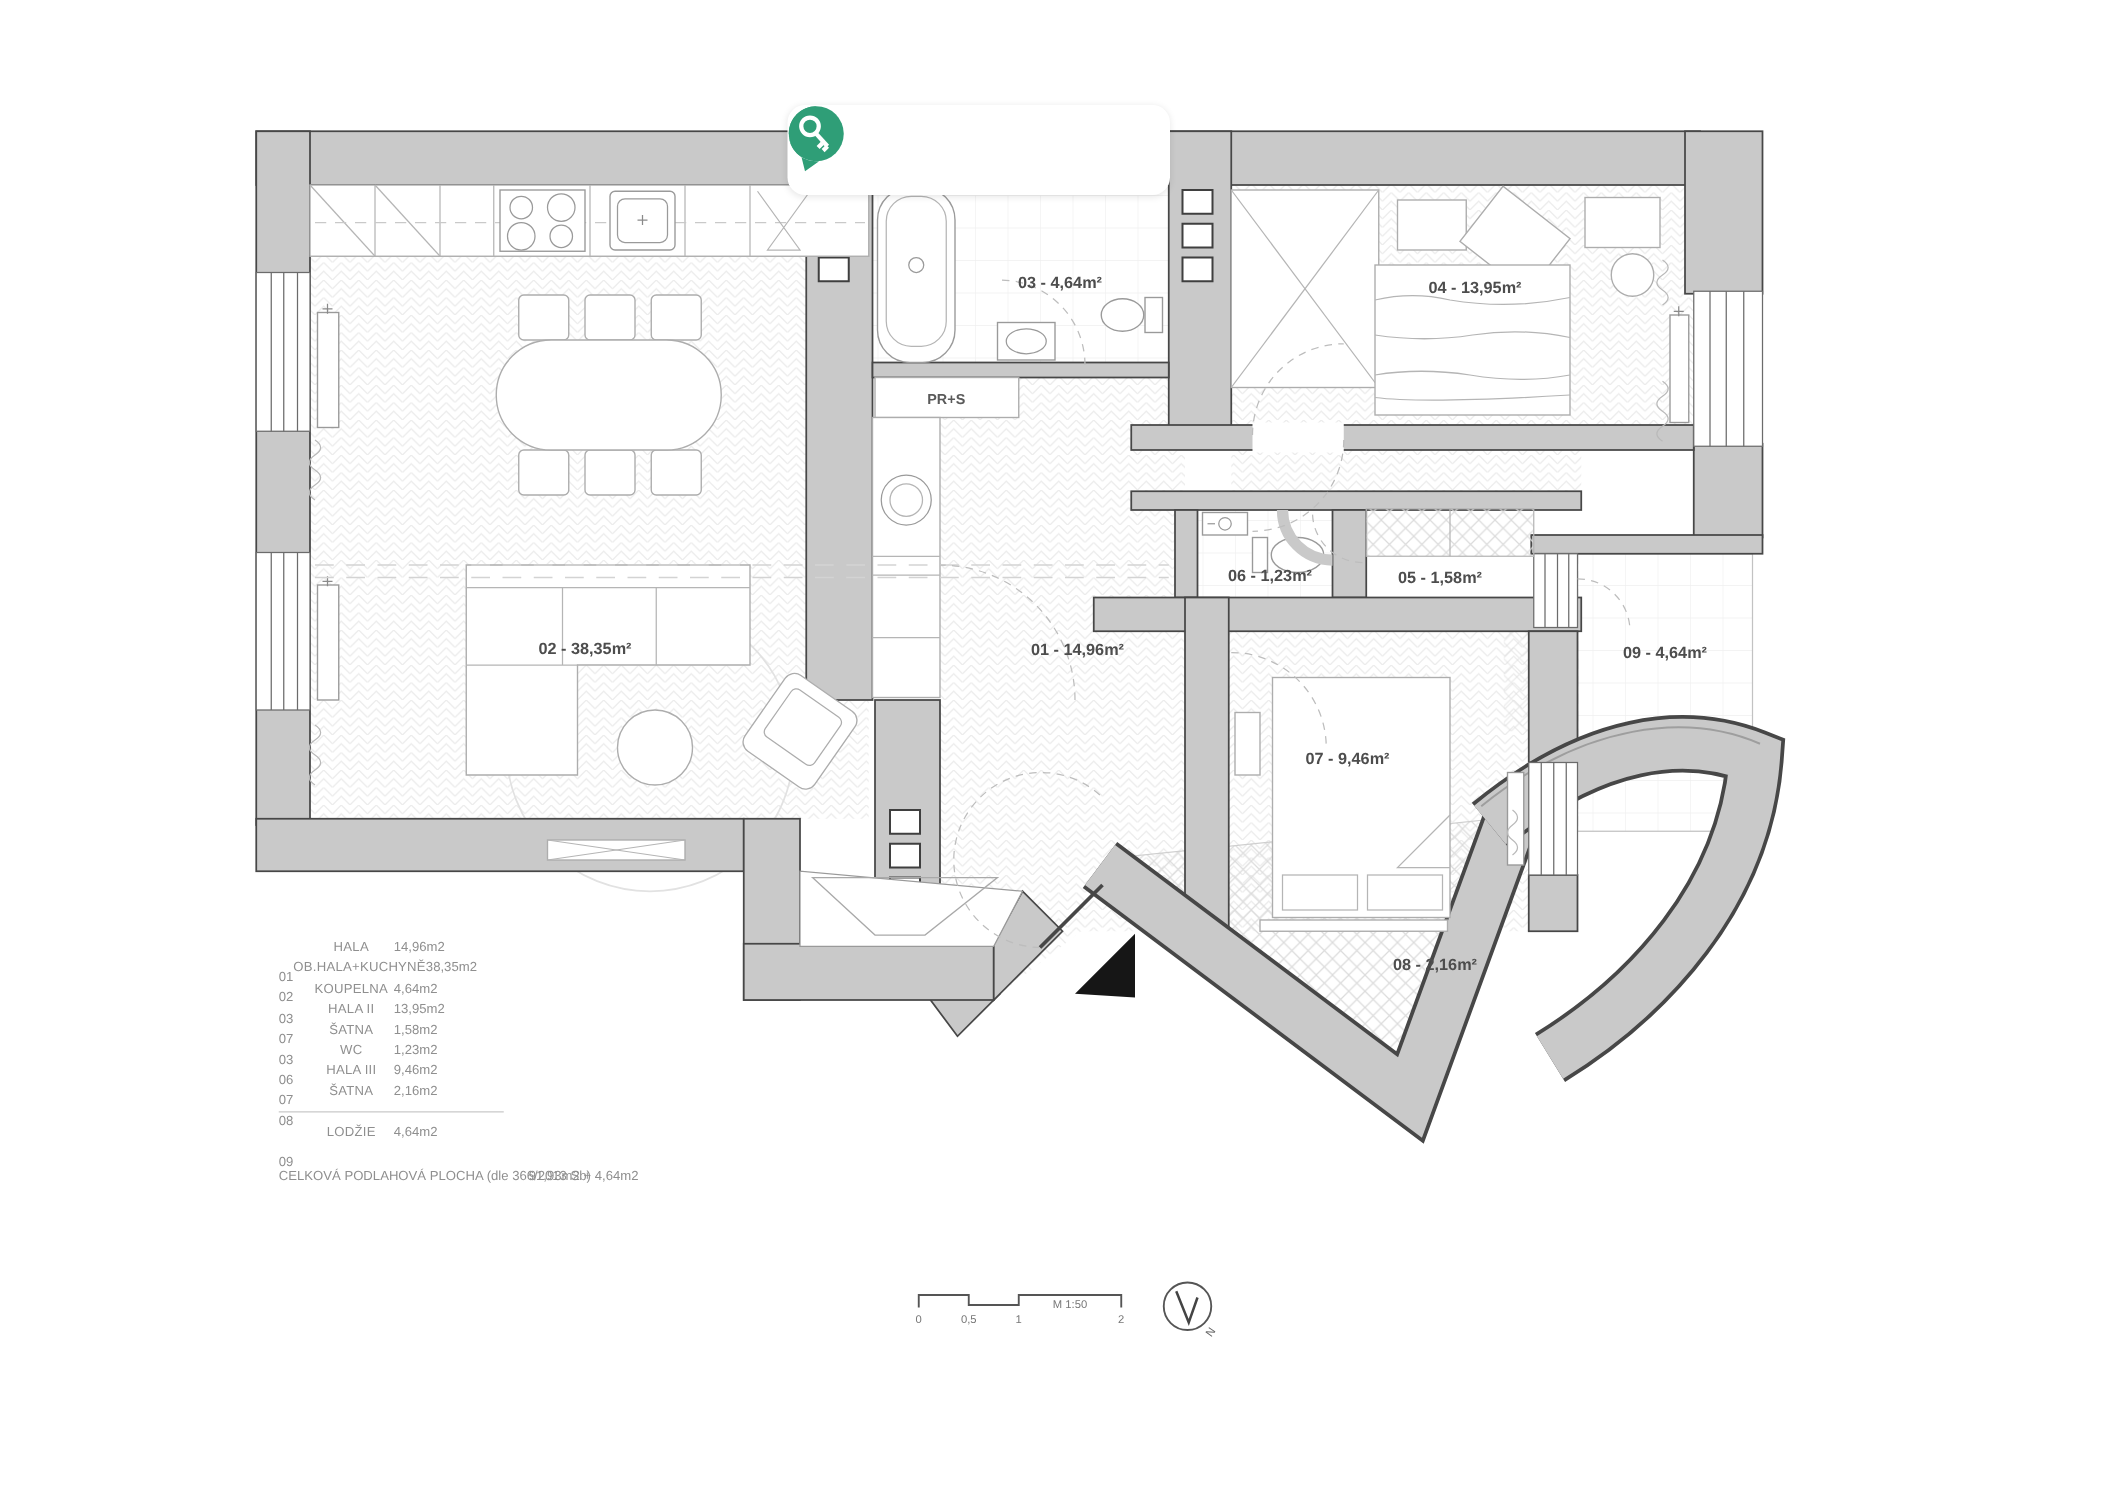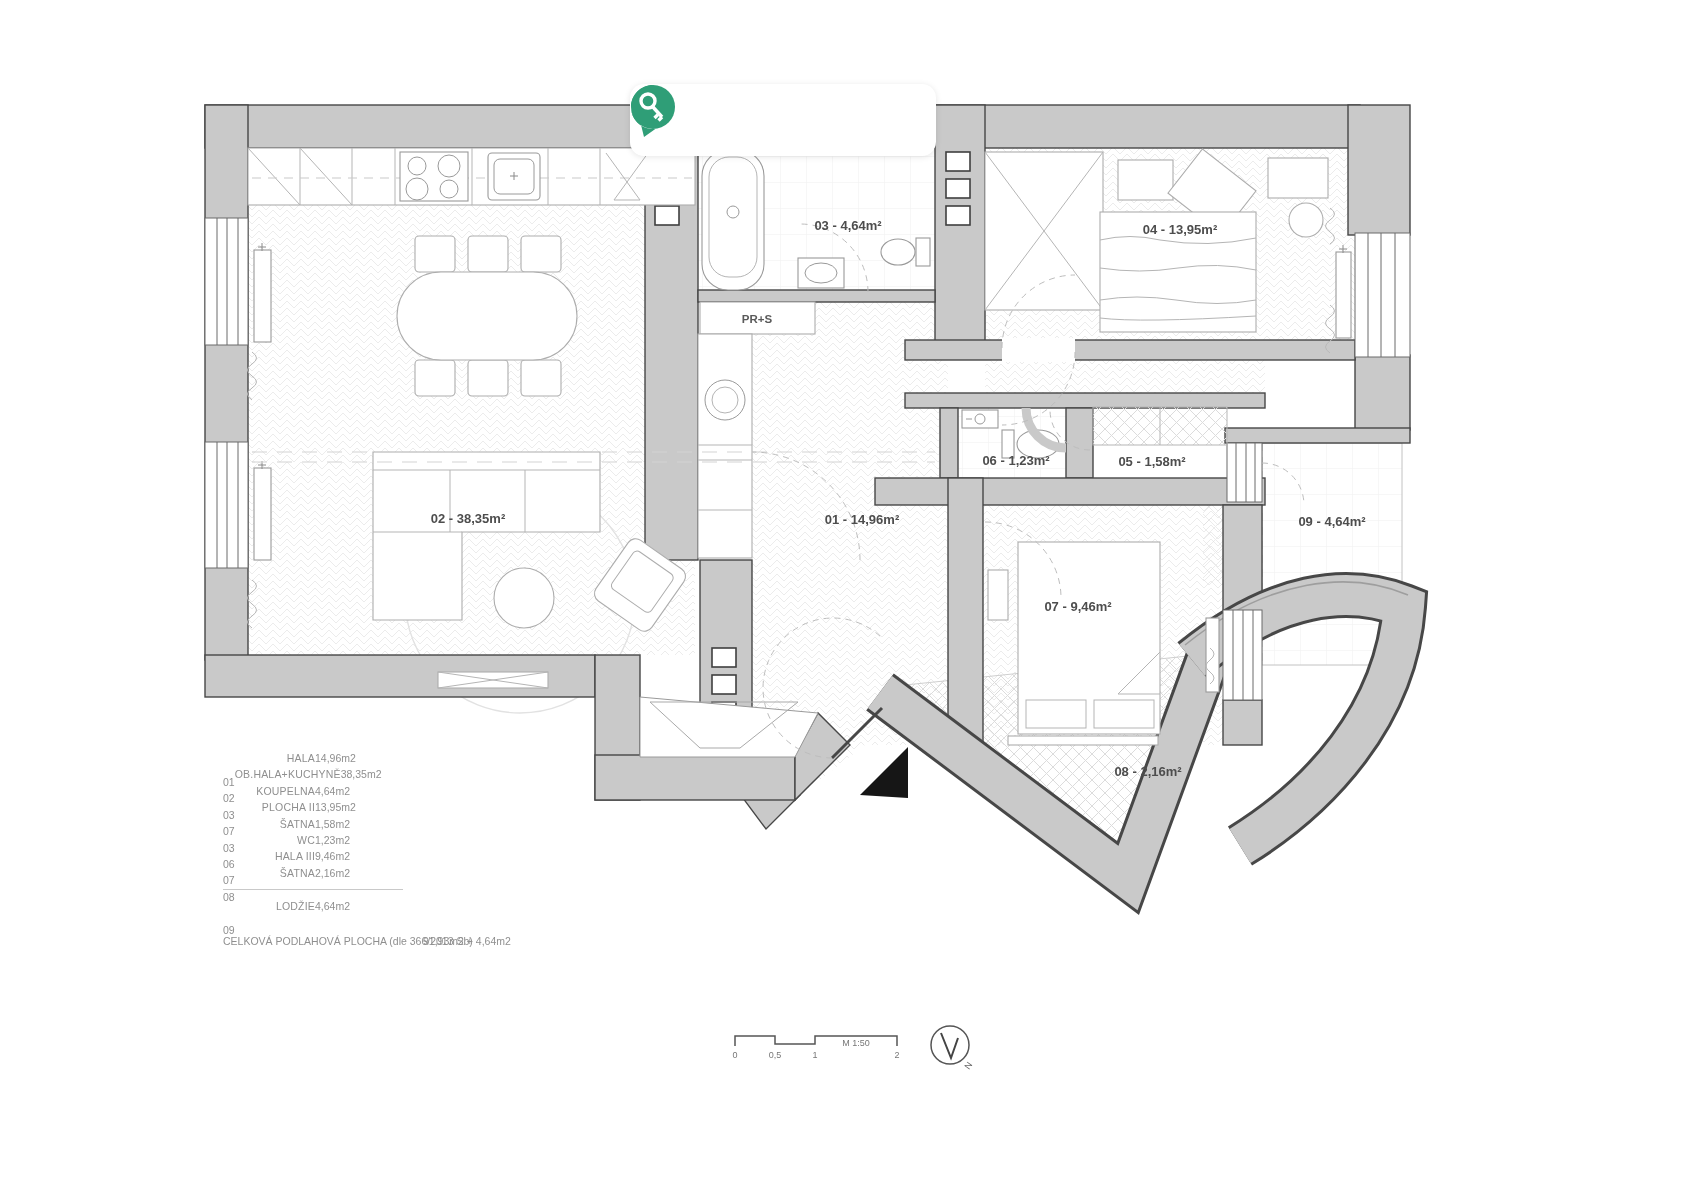--- a/index.html
+++ b/index.html
@@ -20,21 +20,21 @@
   .curt{fill:none;stroke:#b9b9b9;stroke-width:1;}
   
   .logo-card{position:absolute;left:630px;top:84px;width:306px;height:72px;background:#fff;
              border-radius:14px;box-shadow:0 1px 6px rgba(0,0,0,.10);display:flex;align-items:center;
              padding:0 0 0 22px;box-sizing:border-box;}
   .logo-text{font-size:40px;font-weight:bold;color:#3e4245;letter-spacing:-1px;margin-left:12px;}
   
   .legend{position:absolute;left:223px;top:750px;width:180px;color:#8f8f8f;font-size:10.5px;}
   .lrow{display:flex;height:16.4px;line-height:16.4px;width:150px;}
   .lnum{width:24px;margin-top:24px;}
-  .lname{flex:1;text-align:right;letter-spacing:.2px;}
+  .lname{flex:1;text-align:center;letter-spacing:.2px;}
   .larea{width:58px;text-align:left;}
   .ldiv{border-top:1px solid #c9c9c9;width:180px;margin:8px 0 8px 0;}
   .ltotal{margin-top:20px;display:flex;white-space:nowrap;width:420px;}
   .ltlabel{width:200px;}
   .ltvalue{}
 </style>
 </head>
 <body>
 <div id="stage">
 
@@ -362,21 +362,21 @@
     <span class="lname">OB.HALA+KUCHYNĚ</span>
     <span class="larea">38,35m2</span>
   </div>
   <div class="lrow">
     <span class="lnum">03</span>
     <span class="lname">KOUPELNA</span>
     <span class="larea">4,64m2</span>
   </div>
   <div class="lrow">
     <span class="lnum">07</span>
-    <span class="lname">PLOCHA II</span>
+    <span class="lname">HALA II</span>
     <span class="larea">13,95m2</span>
   </div>
   <div class="lrow">
     <span class="lnum">03</span>
     <span class="lname">ŠATNA</span>
     <span class="larea">1,58m2</span>
   </div>
   <div class="lrow">
     <span class="lnum">06</span>
     <span class="lname">WC</span>

